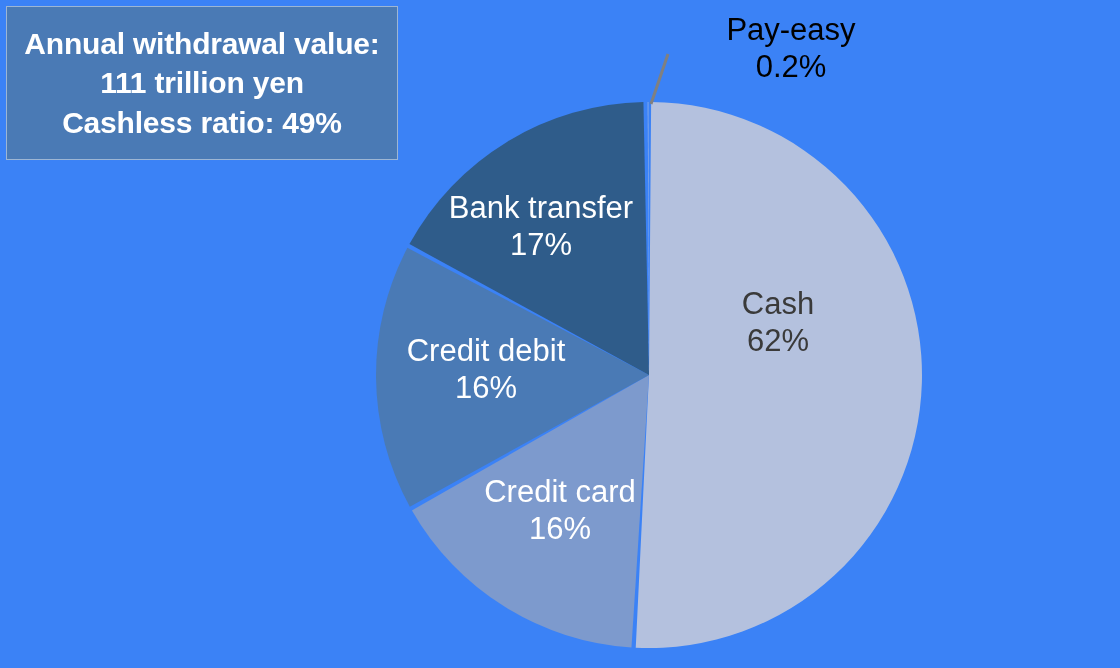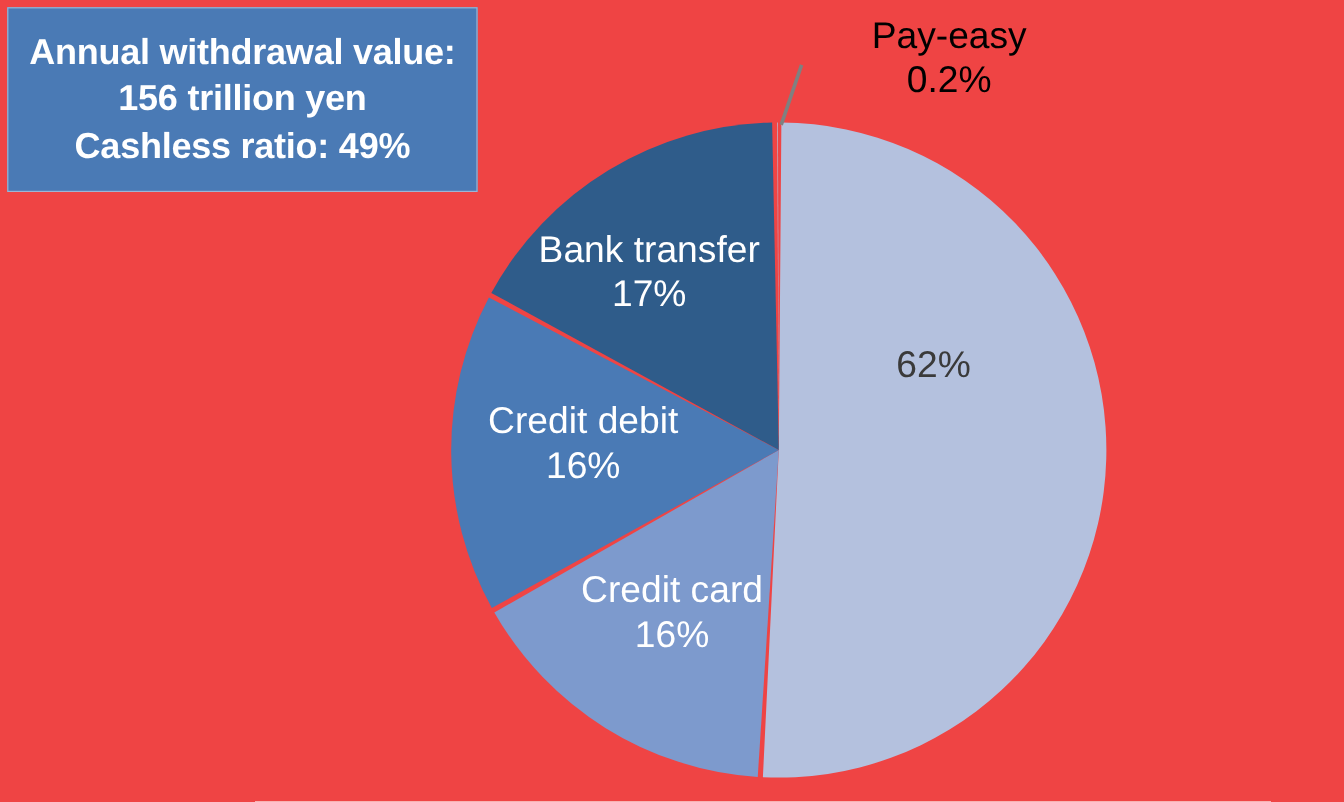--- a/index.html
+++ b/index.html
@@ -8,21 +8,21 @@
     background: #ffffff;
   }
   body {
     font-family: "Liberation Sans", sans-serif;
     -webkit-font-smoothing: antialiased;
   }
   #stage {
     position: relative;
     width: 1120px;
     height: 668px;
-    background: #ef4444;
+    background: #3b82f6;
     overflow: hidden;
   }
 
   
   #summary-box {
     position: absolute;
     left: 6px;
     top: 6px;
     width: 392px;
     height: 154px;
@@ -91,36 +91,37 @@
     font-size: 31px;
   }
 </style>
 </head>
 <body>
 
 <div id="stage">
 
   <div id="summary-box">
     <span class="line">Annual withdrawal value:</span>
-    <span class="line">156 trillion yen</span>
+    <span class="line">111 trillion yen</span>
     <span class="line">Cashless ratio: 49%</span>
   </div>
 
   <svg id="pie-svg" width="1120" height="668" viewBox="0 0 1120 668">
     <g id="pie-slices">
         <path d="M 649 375 L 651.14 102.01 A 273 273 0 1 1 635.74 647.68 Z" fill="#b4c1de"></path>
         <path d="M 649 375 L 631.46 647.44 A 273 273 0 0 1 411.94 510.39 Z" fill="#7d9acd"></path>
         <path d="M 649 375 L 409.84 506.65 A 273 273 0 0 1 407.41 247.87 Z" fill="#4a7ab5"></path>
         <path d="M 649 375 L 409.43 244.09 A 273 273 0 0 1 643.43 102.06 Z" fill="#2f5c8a"></path>
         <path d="M 649 375 L 647.72 102.00 A 273 273 0 0 1 648.29 102.00 Z" fill="#b4c1de"></path>
       </g>
     <line id="payeasy-leader" x1="651" y1="104" x2="668" y2="54" stroke="#808080" stroke-width="3"></line>
   </svg>
 
   <div class="slice-label dark" id="label-cash">
+    <span class="name">Cash</span>
     <span class="pct">62%</span>
   </div>
 
   <div class="slice-label light" id="label-bank">
     <span class="name">Bank transfer</span>
     <span class="pct">17%</span>
   </div>
 
   <div class="slice-label light" id="label-direct">
     <span class="name">Credit debit</span>

